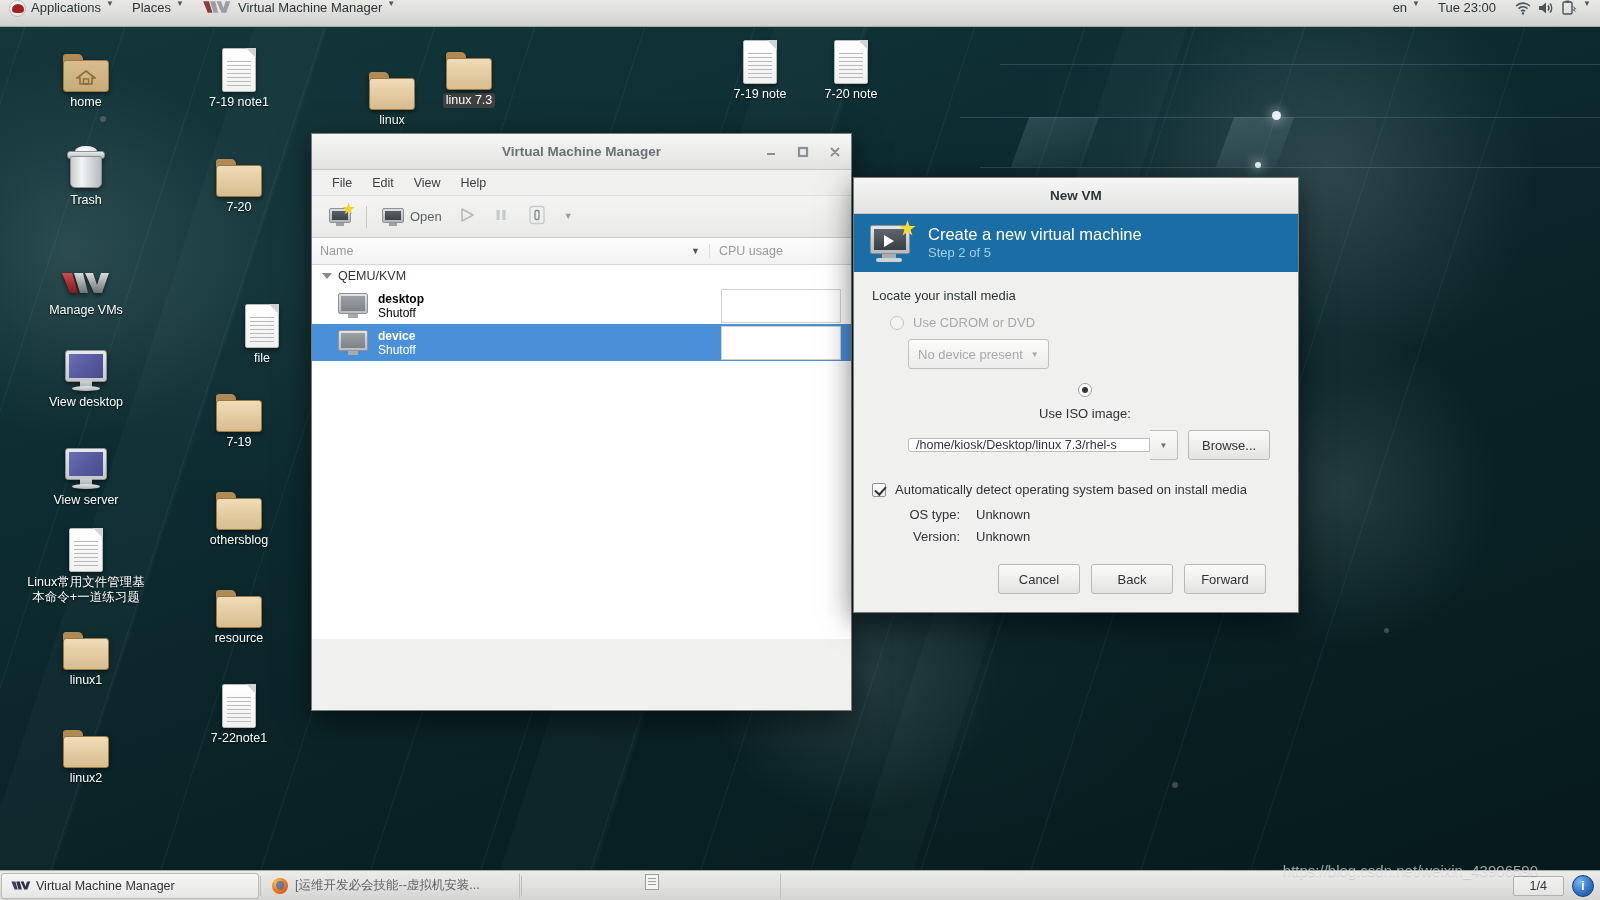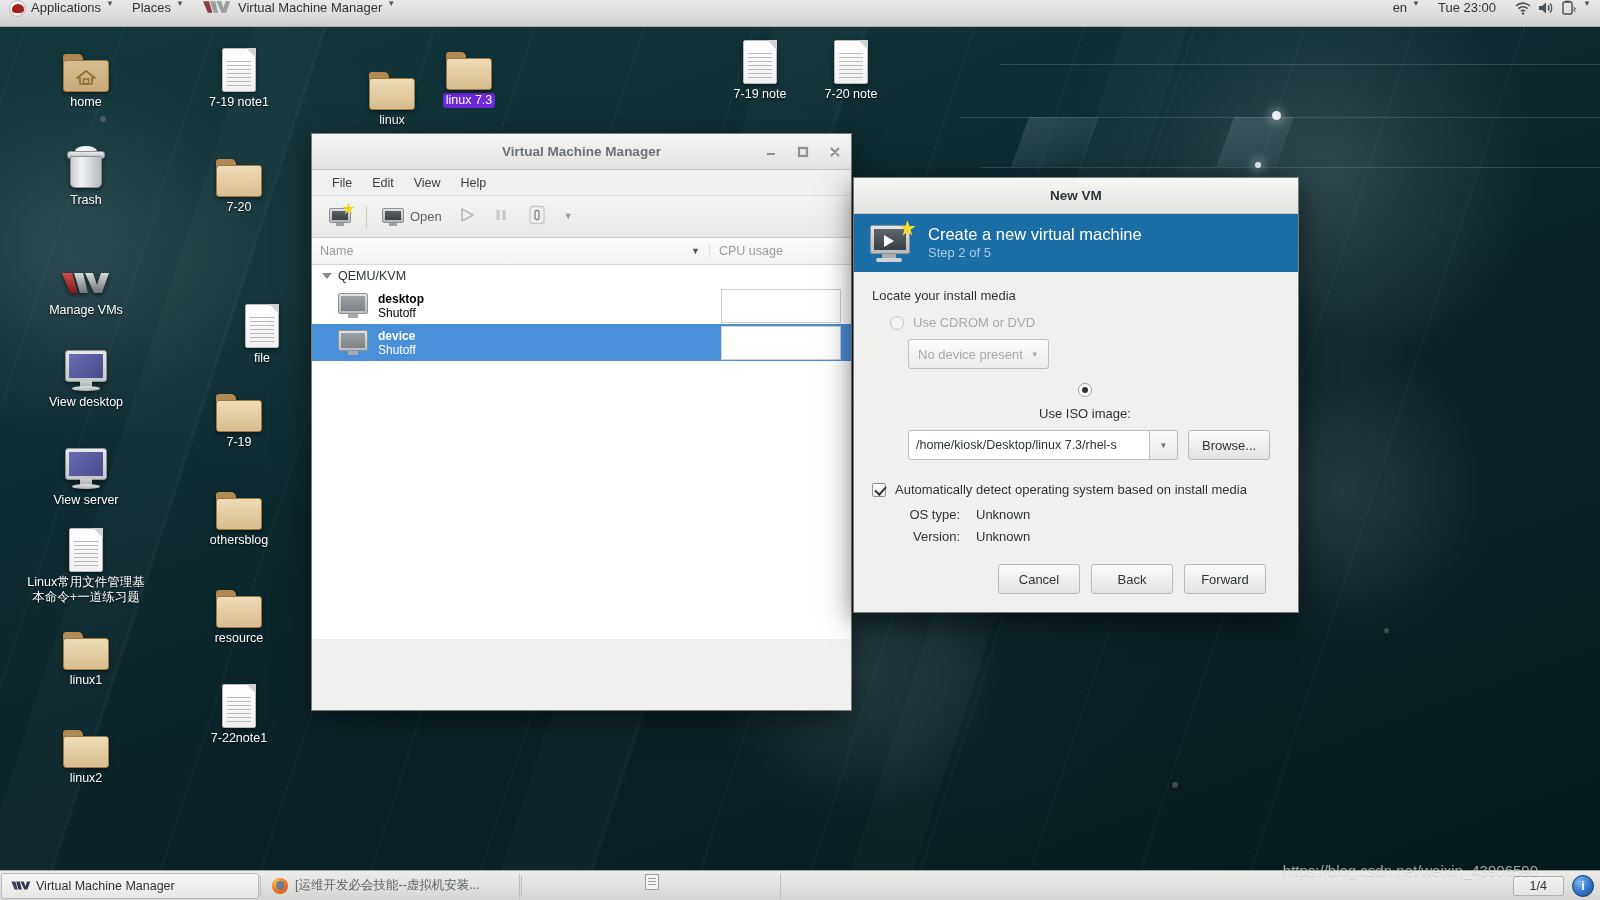--- a/index.html
+++ b/index.html
@@ -69,21 +69,21 @@
 
   
   .dicon {
     position: absolute; width: 108px; text-align: center;
     color: #fff; font-size: 12.5px; line-height: 15px;
     text-shadow: 0 1px 2px rgba(0,0,0,.85);
     cursor: default; z-index: 5;
   }
   .dicon .glyph { height: 52px; display: flex; align-items: flex-end; justify-content: center; }
   .dicon .lbl { margin-top: 3px; display: inline-block; padding: 0 3px; border-radius: 3px; }
-  .dicon.sel .lbl { background: #6d28d9; color: #fff; text-shadow: none; }
+  .dicon.sel .lbl { background: #404040; color: #fff; text-shadow: none; }
 
   
   .ico-folder { width: 46px; height: 38px; position: relative; filter: drop-shadow(0 2px 2px rgba(0,0,0,.5)); }
   .ico-folder .tab {
     position: absolute; left: 0; top: 0; width: 20px; height: 8px;
     background: #b08a52; border-radius: 3px 5px 0 0;
   }
   .ico-folder .body {
     position: absolute; left: 0; top: 6px; width: 46px; height: 32px;
     background: linear-gradient(180deg, #efdcb8 0%, #e3caa0 55%, #d7bd90 100%);
@@ -260,21 +260,21 @@
   .dim-txt { color: #a6a9aa; }
   .combo {
     height: 30px; border: 1px solid #bfbfbd; border-radius: 3px;
     background: linear-gradient(180deg, #fbfbfa, #ececeb);
     display: inline-flex; align-items: center; gap: 8px; padding: 0 9px;
     font-size: 13px; color: #a6a9aa;
   }
   .combo .cv { font-size: 8px; }
   .pathrow { display: flex; align-items: center; gap: 0; margin-left: 36px; margin-top: 9px; }
   .pathbox {
-    width: 242px; height: 30px; background: #fff; border: 1px solid #bdbdbb;
+    width: 242px; height: 14px; background: #fff; border: 1px solid #bdbdbb;
     border-radius: 3px 0 0 3px; display: flex; align-items: center; padding: 0 7px;
     font-size: 12.5px; color: #2e3436; white-space: nowrap; overflow: hidden;
   }
   .pathdrop {
     width: 28px; height: 30px; border: 1px solid #bdbdbb; border-left: none;
     border-radius: 0 3px 3px 0;
     background: linear-gradient(180deg, #fbfbfa, #eaeae9);
     display: flex; align-items: center; justify-content: center;
     font-size: 8px; color: #6a7073;
   }

